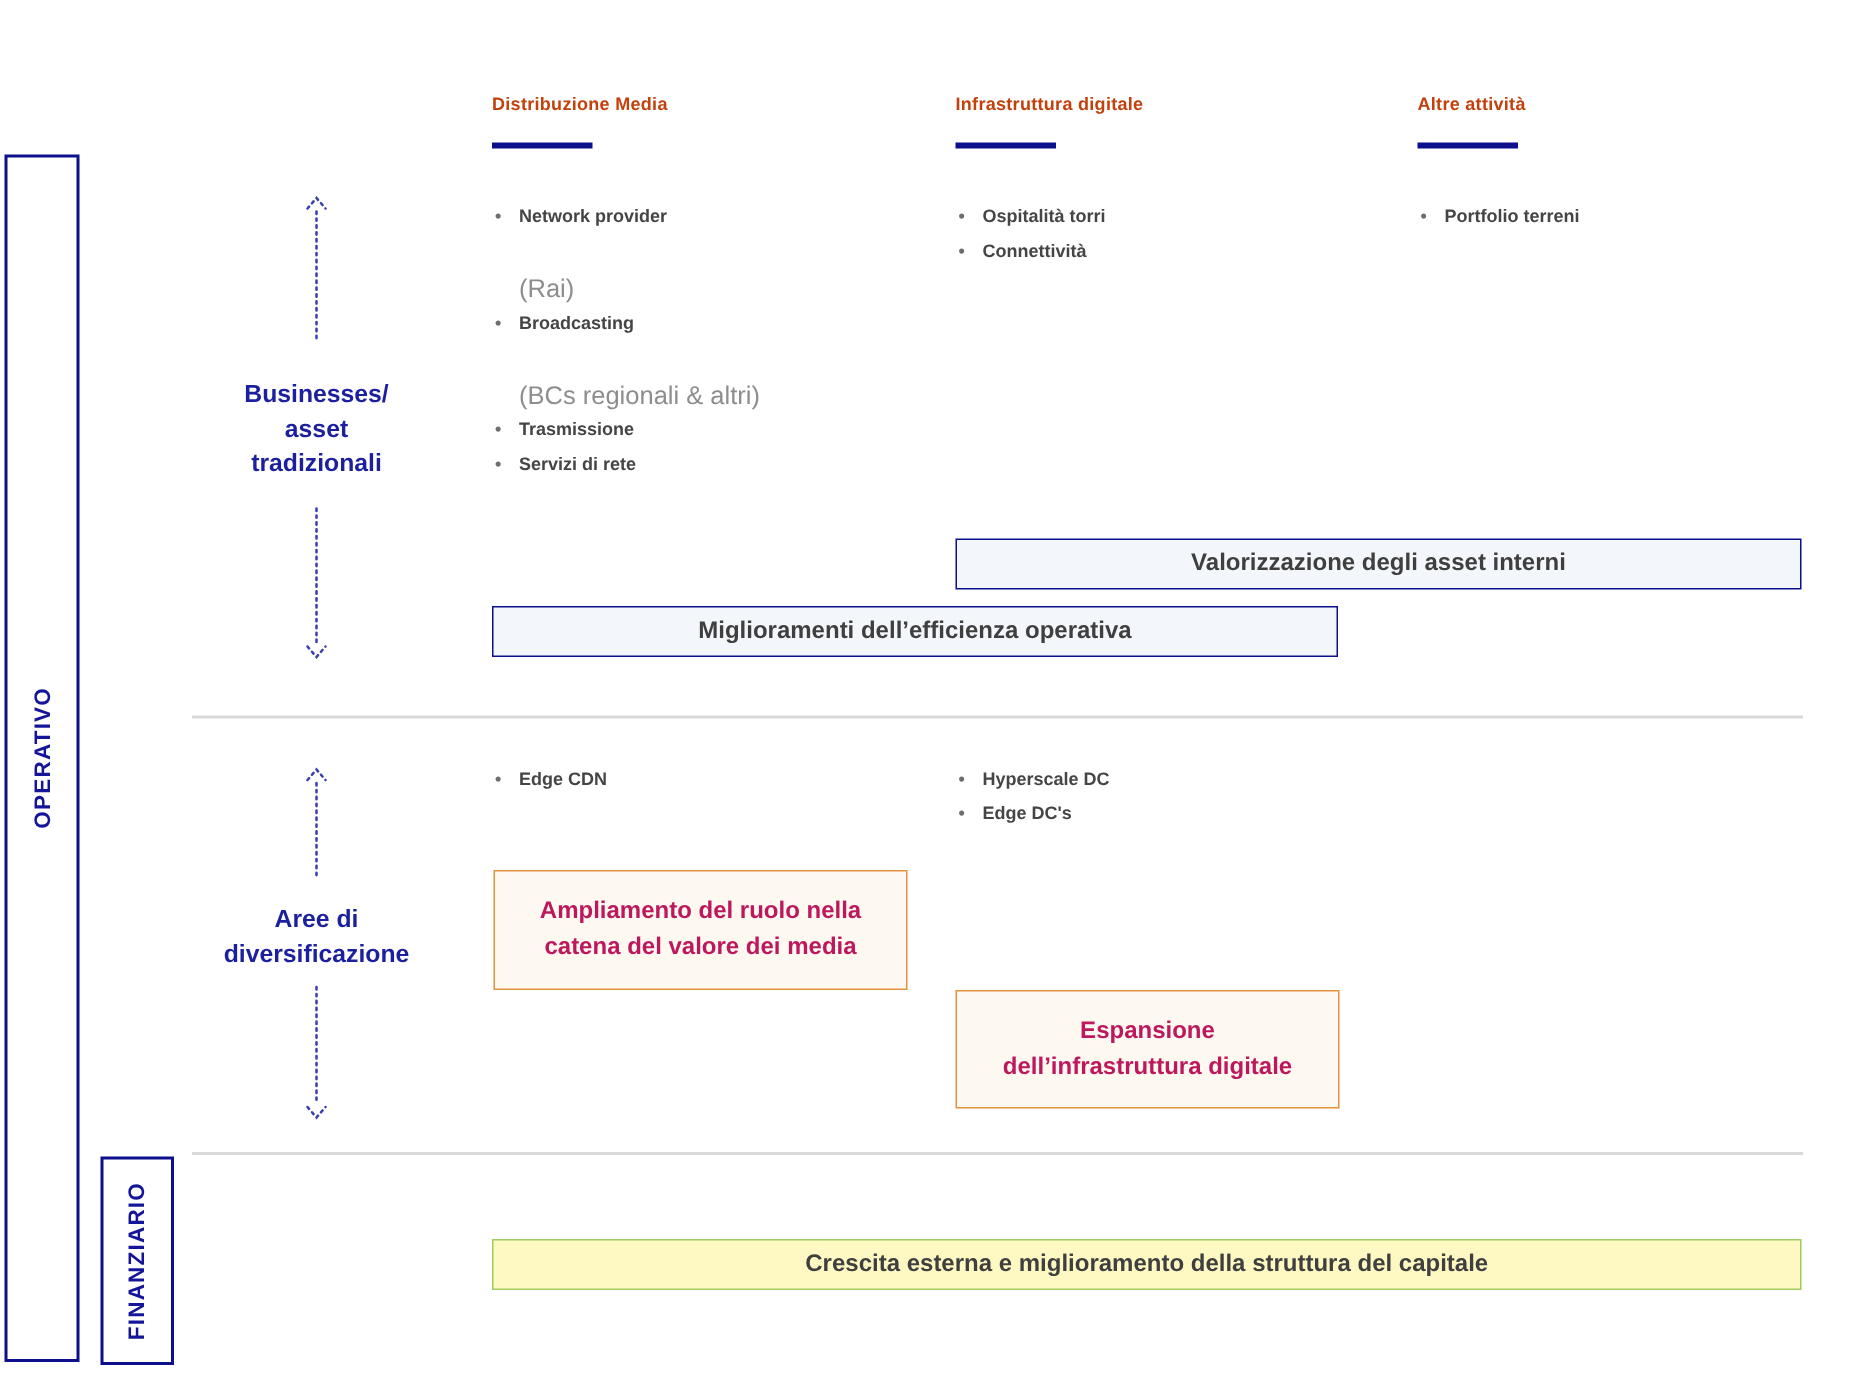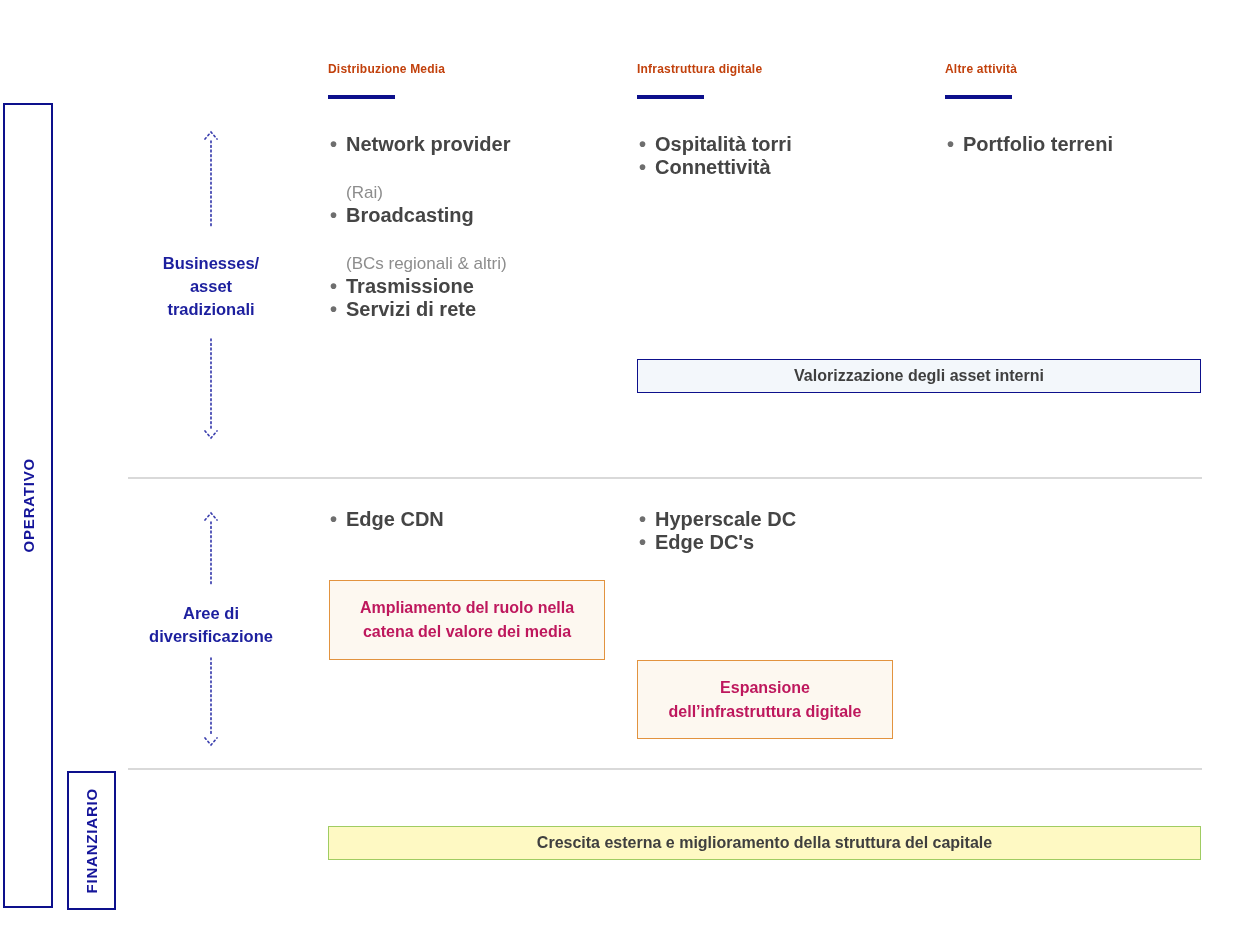--- a/index.html
+++ b/index.html
@@ -48,21 +48,21 @@
     width: 67px;
     height: 4px;
     background: #0d108c;
   }
 
   
   .bullet-list { position: absolute; }
   .bullet-item {
     position: relative;
     padding-left: 18px;
-    font-size: 20px;
+    font-size: 12px;
     font-weight: 600;
     color: #454545;
     line-height: 23px;
     white-space: nowrap;
   }
   .bullet-item::before {
     content: "\2022";
     position: absolute;
     left: 2px;
     top: 0;
@@ -188,20 +188,21 @@
 tradizionali</div>
 
   <div class="arrow" style="left:202px; top:337px;">
     <svg width="18" height="104" viewBox="0 0 18 104">
       <line x1="9" y1="2" x2="9" y2="92"></line>
       <polyline points="3,94 9,101 15,94"></polyline>
     </svg>
   </div>
 
   <div class="sbox blue blue-2">Valorizzazione degli asset interni</div>
+  <div class="sbox blue blue-3">Miglioramenti dell’efficienza operativa</div>
 
   <div class="divider divider-1"></div>
 
   <div class="bullet-list" style="left:328px; top:508px;">
     <div class="bullet-item">Edge CDN</div>
   </div>
 
   <div class="bullet-list" style="left:637px; top:508px;">
     <div class="bullet-item">Hyperscale DC</div>
     <div class="bullet-item">Edge DC's</div>

